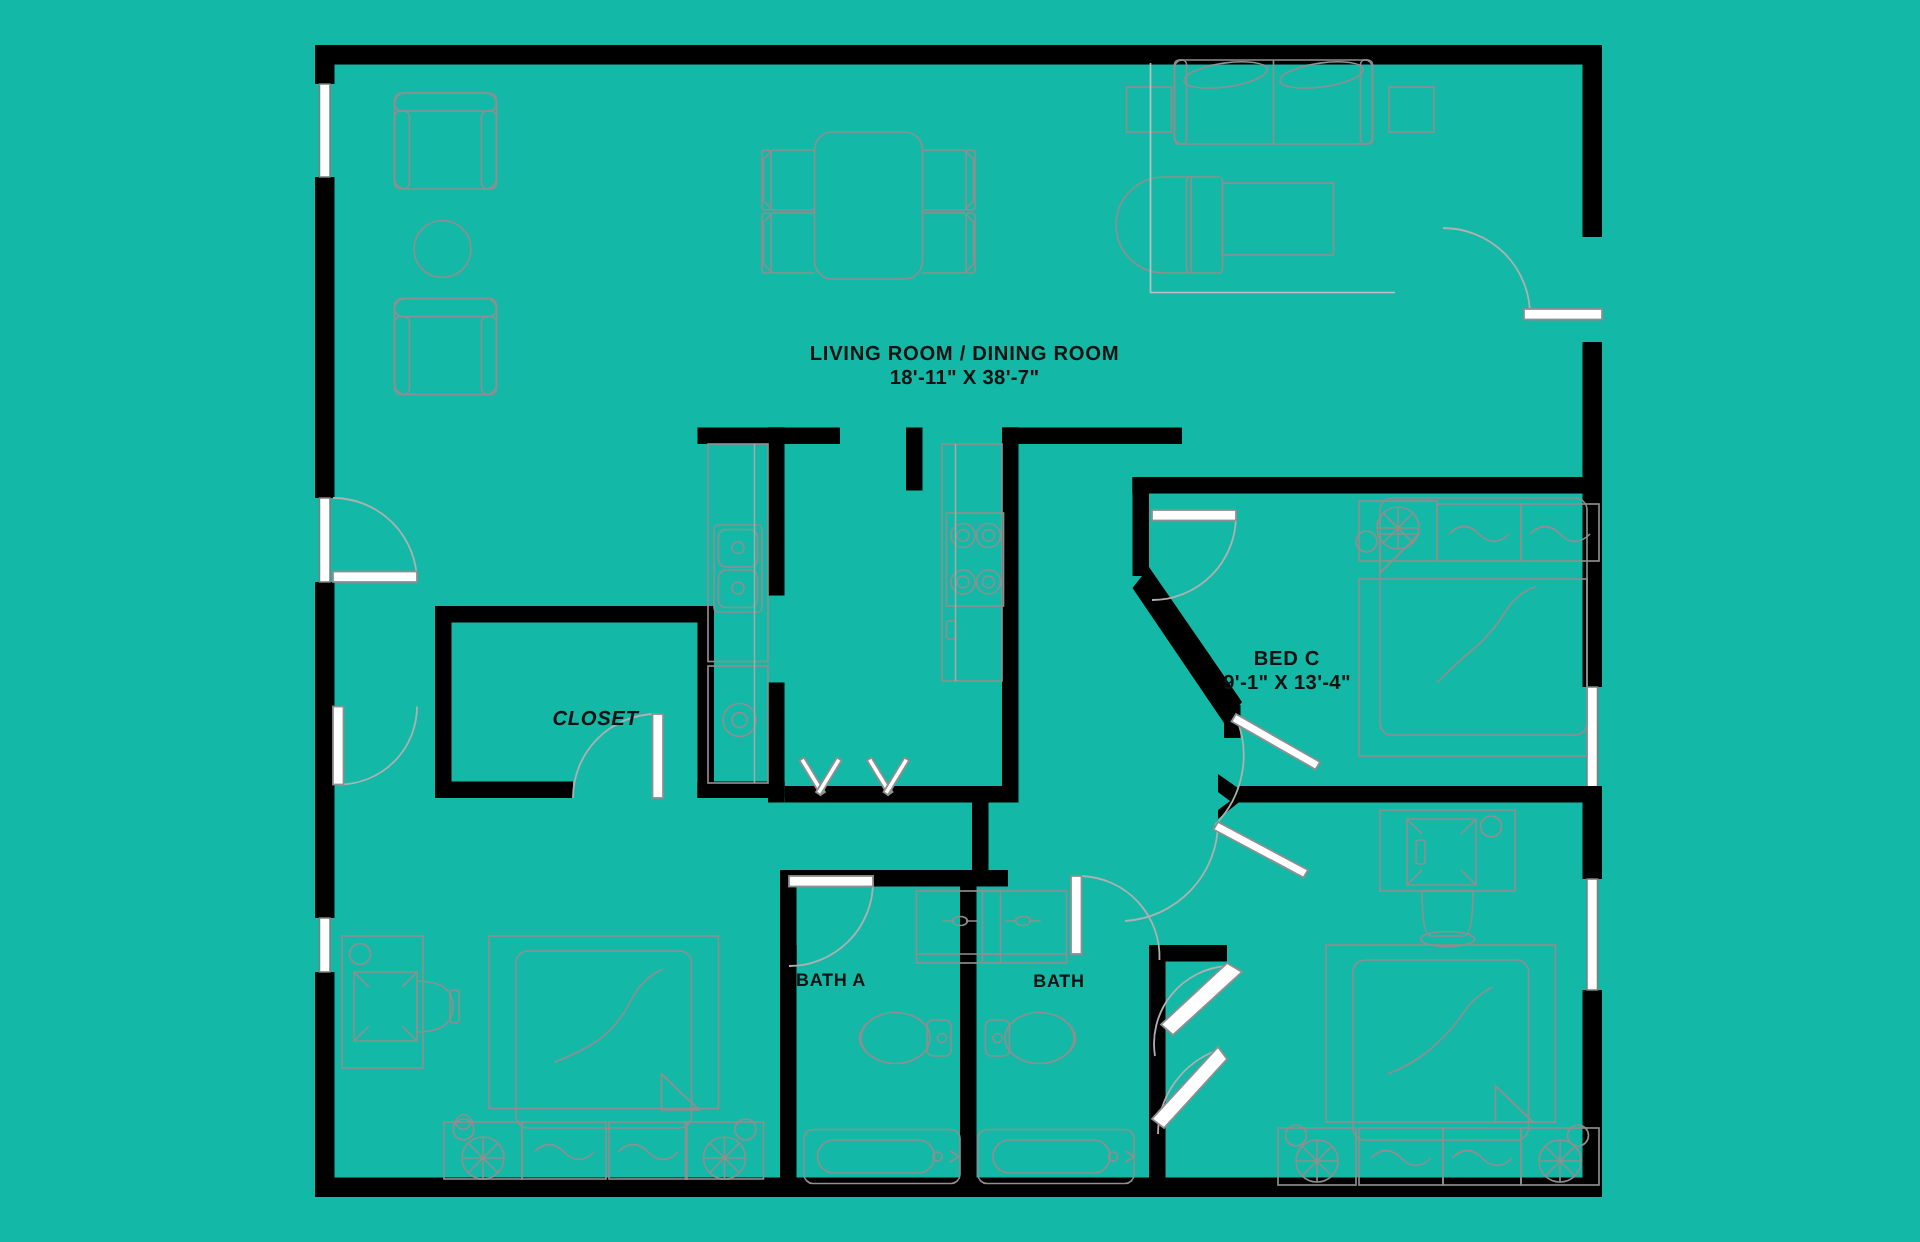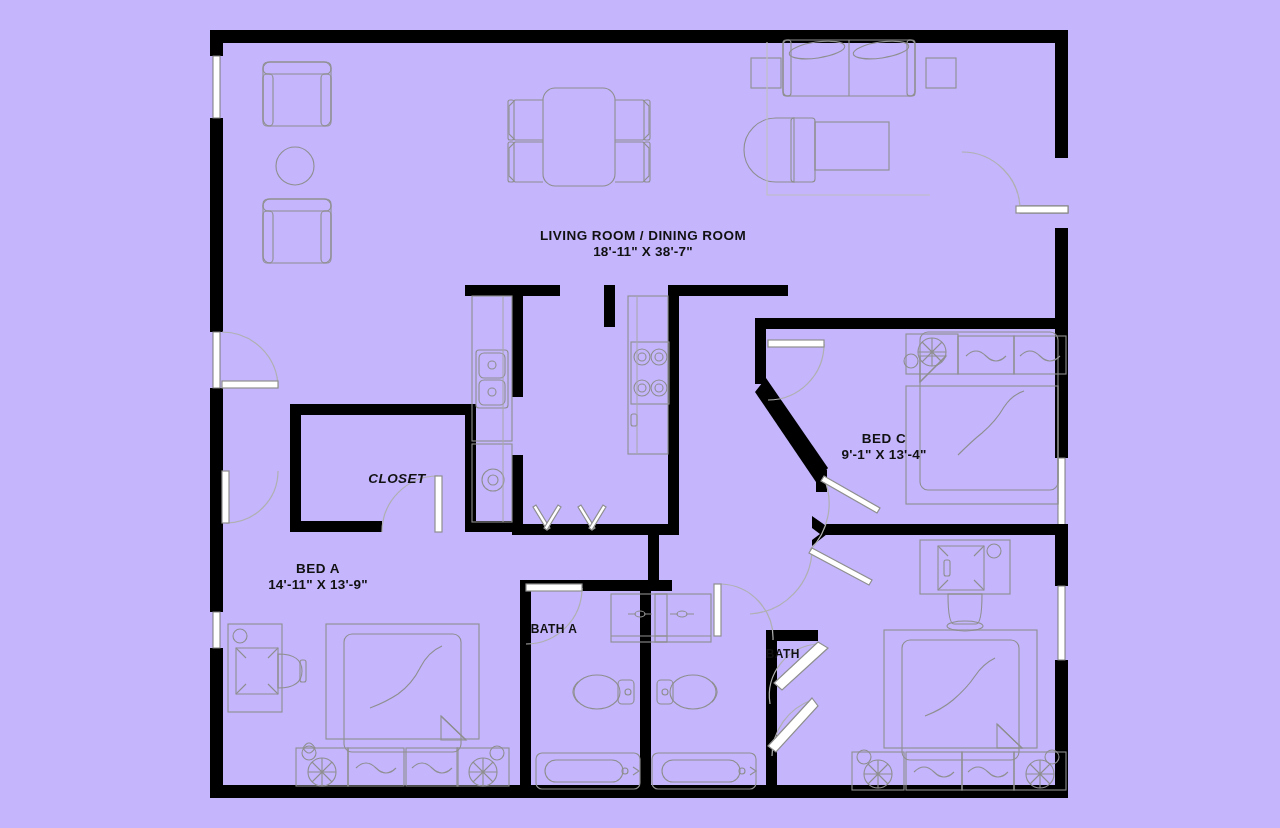--- a/index.html
+++ b/index.html
@@ -1,18 +1,18 @@
 <!DOCTYPE html>
 <html><head>
 <meta charset="utf-8">
 <title>Floor Plan</title>
 <style>
   html,body{margin:0;padding:0;background:#ffffff;}
   body{font-family:"Liberation Sans",sans-serif;}
-  #stage{position:relative;width:1280px;height:828px;background:#c4b5fd;overflow:hidden;}
+  #stage{position:relative;width:1280px;height:828px;background:#14b8a6;overflow:hidden;}
   #plan{position:absolute;left:0;top:0;width:1280px;height:828px;}
   .rmlabel{position:absolute;text-align:center;color:#111111;white-space:nowrap;}
   .rmname{font-size:13.5px;font-weight:bold;letter-spacing:.45px;line-height:15px;}
   .rmdim{font-size:13.5px;font-weight:bold;letter-spacing:.2px;line-height:17px;}
   .rmlabel.small .rmname{font-size:12px;}
 </style>
 </head>
 <body>
 
 <div id="stage">
@@ -387,32 +387,28 @@
   <div class="rmlabel" style="left:443px;top:228px;width:400px;">
     <div class="rmname">LIVING ROOM / DINING ROOM</div>
     <div class="rmdim">18'-11" X 38'-7"</div>
   </div>
 
 
   <div class="rmlabel" style="left:317px;top:471px;width:160px;font-style:italic;">
     <div class="rmname">CLOSET</div>
   </div>
 
-  <div class="rmlabel" style="left:238px;top:561px;width:160px;">
-    <div class="rmname">BED A</div>
-    <div class="rmdim">14'-11" X 13'-9"</div>
-  </div>
-
-
-  <div class="rmlabel" style="left:804px;top:431px;width:160px;">
+
+
+  <div class="rmlabel" style="left:778px;top:431px;width:160px;">
     <div class="rmname">BED C</div>
     <div class="rmdim">9'-1" X 13'-4"</div>
   </div>
 
-  <div class="rmlabel small" style="left:494px;top:622px;width:120px;">
+  <div class="rmlabel small" style="left:494px;top:646px;width:120px;">
     <div class="rmname">BATH A</div>
   </div>
 
-  <div class="rmlabel small" style="left:700px;top:647px;width:100px;text-align:right;">
+  <div class="rmlabel small" style="left:656px;top:647px;width:100px;">
     <div class="rmname">BATH</div>
   </div>
 
 </div>
 
 </body></html>

